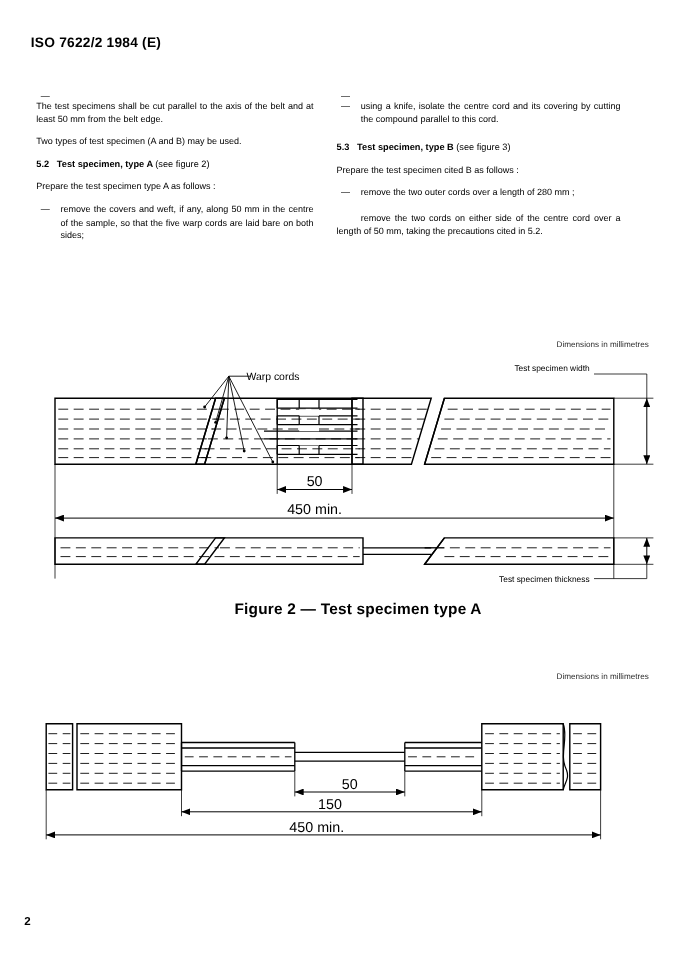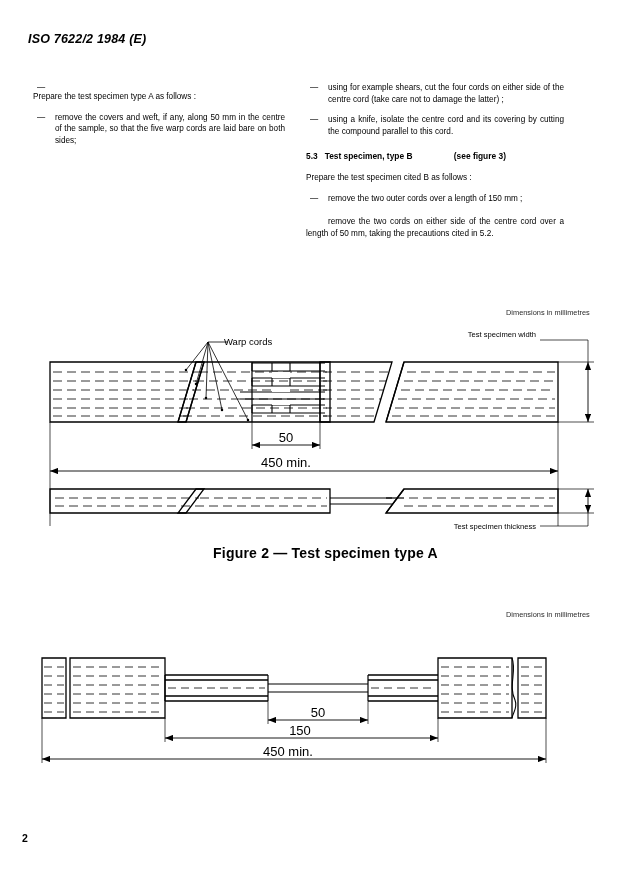--- a/index.html
+++ b/index.html
@@ -22,21 +22,20 @@
     background: #fff;
   }
 
   
   .doc-header {
     position: absolute;
     left: 28px; top: 32px;
     font-size: 12.5px;
     font-weight: bold;
     letter-spacing: 0.2px;
-    font-style: italic;
   }
 
   
   .col {
     position: absolute;
     font-size: 8.2px;
     line-height: 11.6px;
     text-align: justify;
   }
   .col-left  { left: 33px;  top: 82px;  width: 252px; }
@@ -59,21 +58,21 @@
     padding-left: 0;
     text-indent: 22px;
   }
 
   .clause {
     margin: 0 0 9px 0;
     font-size: 8.4px;
     font-weight: bold;
   }
   .clause .num { margin-right: 7px; }
-  .clause .ref { font-weight: bold; margin-left: 39px; }
+  .clause .ref { font-weight: normal; }
 
   
   .dims-note {
     position: absolute;
     font-size: 7.4px;
     color: #2b2b2b;
     padding-left: 40px;
   }
   .fig-caption {
     position: absolute;
@@ -98,32 +97,37 @@
 </style>
 </head>
 <body>
 
 <div class="page">
 
   <div class="doc-header">ISO 7622/2 1984 (E)</div>
 
   <div class="col col-left">
     <p class="dash-item"><span class="dash">—</span></p>
+    <p class="para">The test specimens shall be cut parallel to the axis of the belt and at least 50 mm from the belt edge.</p>
+    <p class="para">Two types of test specimen (A and B) may be used.</p>
+    <p class="clause">
+      <span class="num">5.2</span><span>Test specimen, type A</span> <span class="ref">(see figure 2)</span>
+    </p>
     <p class="para">Prepare the test specimen type A as follows :</p>
     <p class="dash-item"><span class="dash">—</span><span>remove the covers and weft, if any, along 50 mm in the centre of the sample, so that the five warp cords are laid bare on both sides;</span></p>
   </div>
 
   <div class="col col-right">
-    <p class="dash-item"><span class="dash">—</span><span>using for example shears, cut the four cords on either side of the centre cord (take care not to damage the latter) ;</span></p>
+    <p class="dash-item"><span class="dash">—</span></p>
     <p class="dash-item"><span class="dash">—</span><span>using a knife, isolate the centre cord and its covering by cutting the compound parallel to this cord.</span></p>
     <p class="clause" style="margin-top:14px">
       <span class="num">5.3</span><span>Test specimen, type B</span> <span class="ref">(see figure 3)</span>
     </p>
     <p class="para">Prepare the test specimen cited B as follows :</p>
-    <p class="dash-item"><span class="dash">—</span><span>remove the two outer cords over a length of 150 mm ;</span></p>
+    <p class="dash-item"><span class="dash">—</span><span>remove the two outer cords over a length of 280 mm ;</span></p>
     <p class="sub-item">remove the two cords on either side of the centre cord over a length of 50 mm, taking the precautions cited in 5.2.</p>
   </div>
 
   <div class="dims-note" style="left:466px; top:308px;">Dimensions in millimetres</div>
 
   <svg class="fig-svg" style="top:326px;" width="619" height="215" viewBox="0 0 619 215">
     <defs>
       <marker id="ah" markerWidth="9" markerHeight="7" refX="9" refY="3.5" orient="auto">
         <polygon points="0,0 9,3.5 0,7" fill="#000"></polygon>
       </marker>

